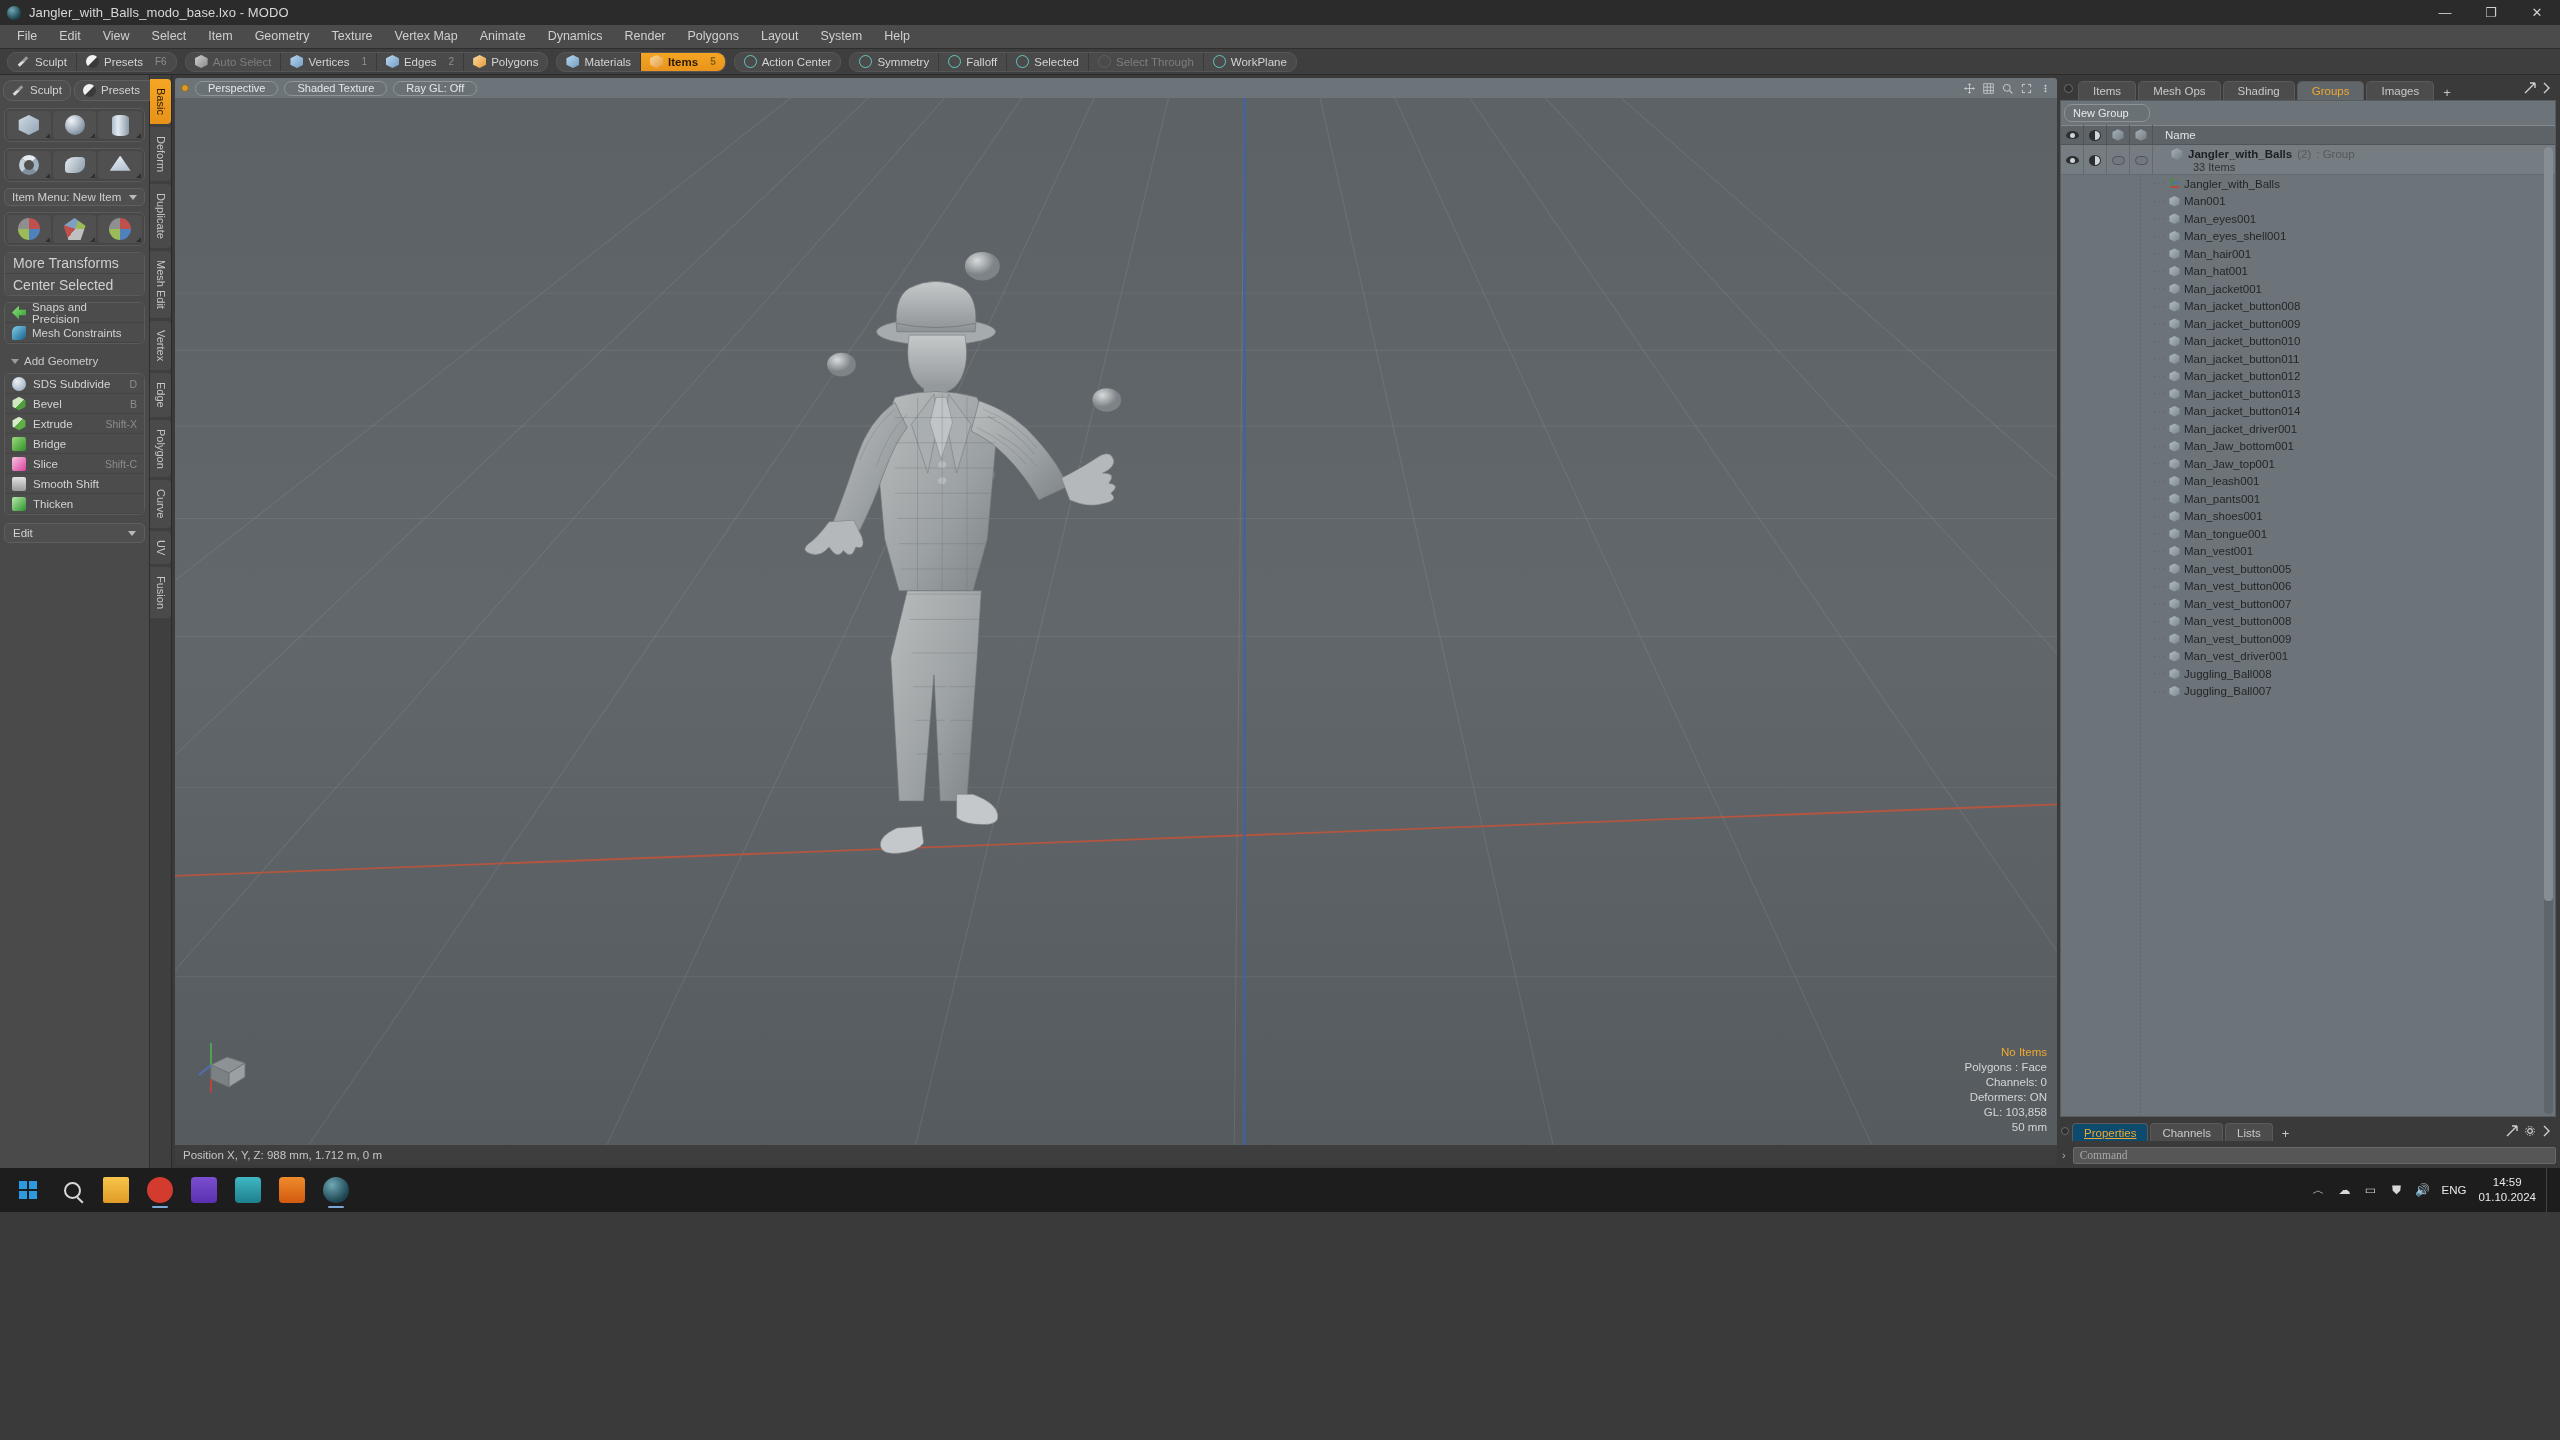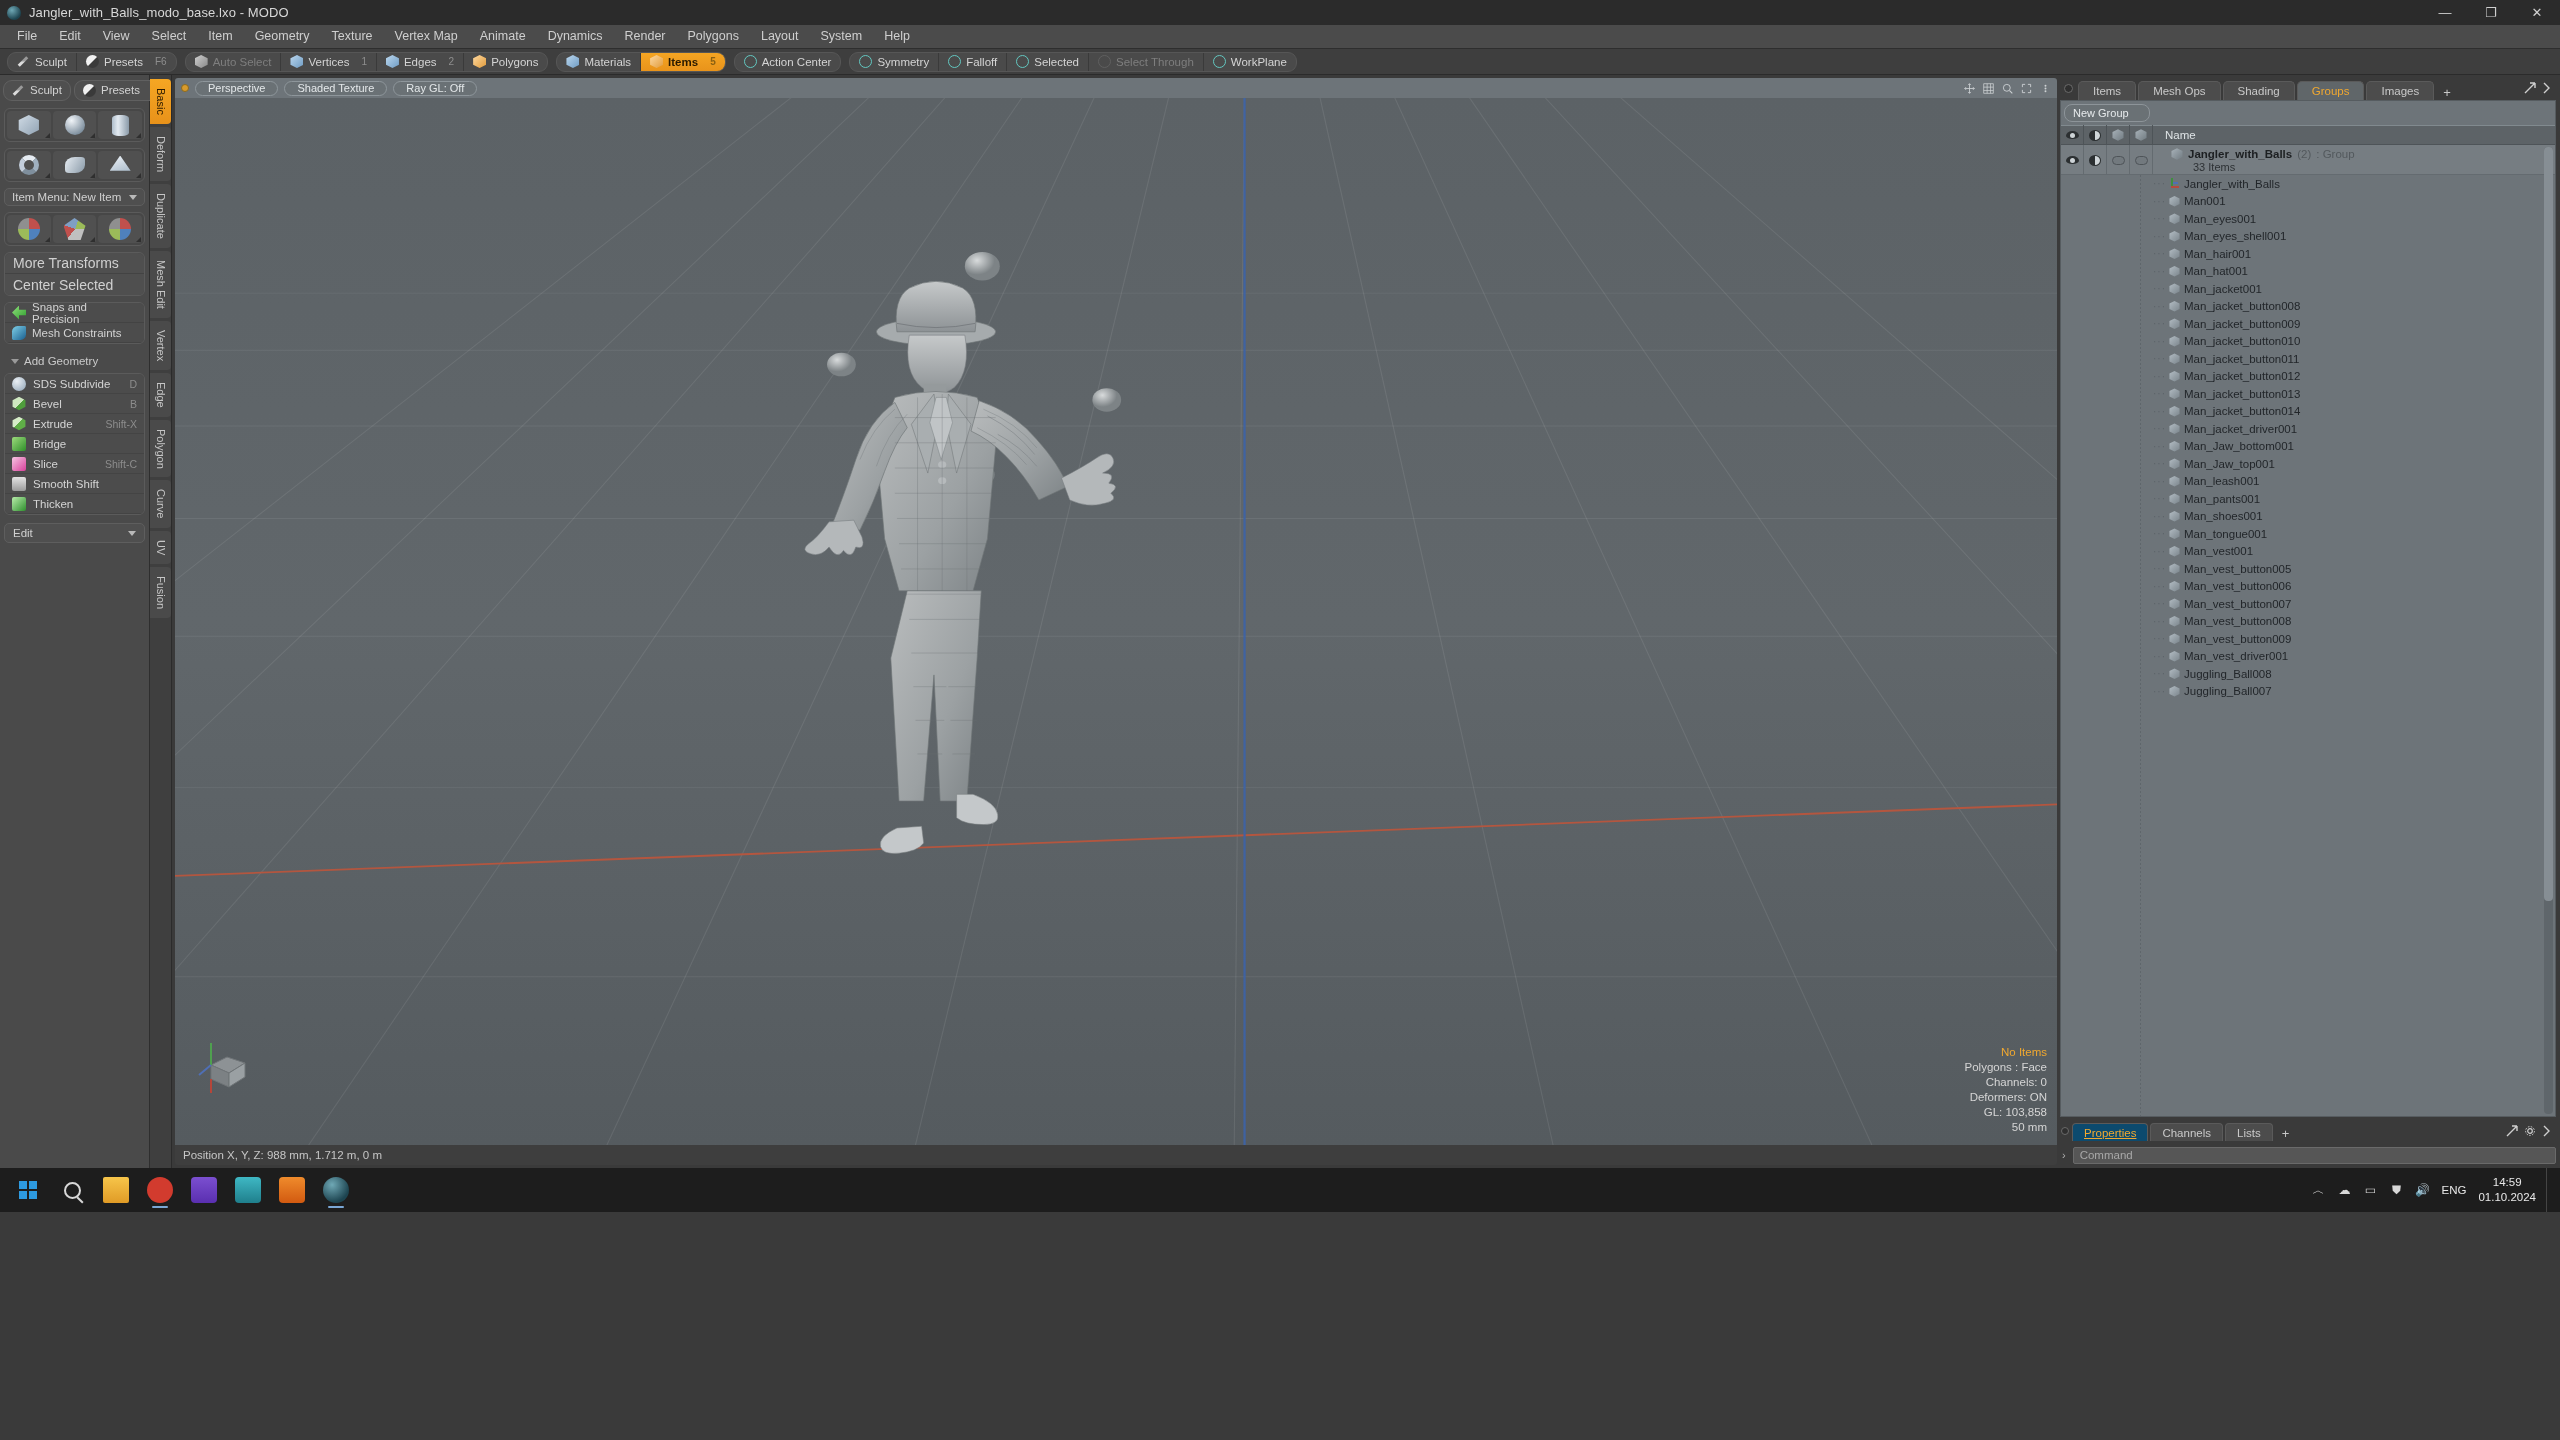--- a/index.html
+++ b/index.html
@@ -290,21 +290,21 @@
   .rp-btab {
     height:18px;padding:0 11px;display:flex;align-items:center;font-size:11.5px;
     background:#4c4c4c;border:1px solid #5a5a5a;border-bottom:none;border-radius:4px 4px 0 0;color:#c9c9c9;
   }
   .rp-btab.active{background:#0c4a6e;color:#f0a830;text-decoration:underline;}
 
   .rp-cmdbar { height:20px;flex:0 0 20px;display:flex;align-items:center;gap:5px;margin-top:4px;}
   .rp-cmdarrow{ color:#b0b0b0;font-size:11px;padding:0 2px;}
   .rp-cmdinput{
     flex:1 1 auto;height:17px;background:#565656;border:1px solid #6a6a6a;border-radius:2px;
-    display:flex;align-items:center;padding:0 6px;color:#a8a8a8;font-size:11.5px;
+    display:flex;align-items:center;padding:0 6px;color:#a8a8a8;font-size:11.5px;font-family:Liberation Serif, serif;
   }
 
   
   .taskbar {
     height:44px;flex:0 0 44px;background:#1d1d1d;display:flex;align-items:center;
     position:relative; padding-left:6px;
   }
   .tbk { width:44px;height:40px;display:flex;align-items:center;justify-content:center;border-radius:4px; }
   .tbk.run{ position:relative; }
   .tbk.run::after{content:'';position:absolute;bottom:2px;left:50%;transform:translateX(-50%);

